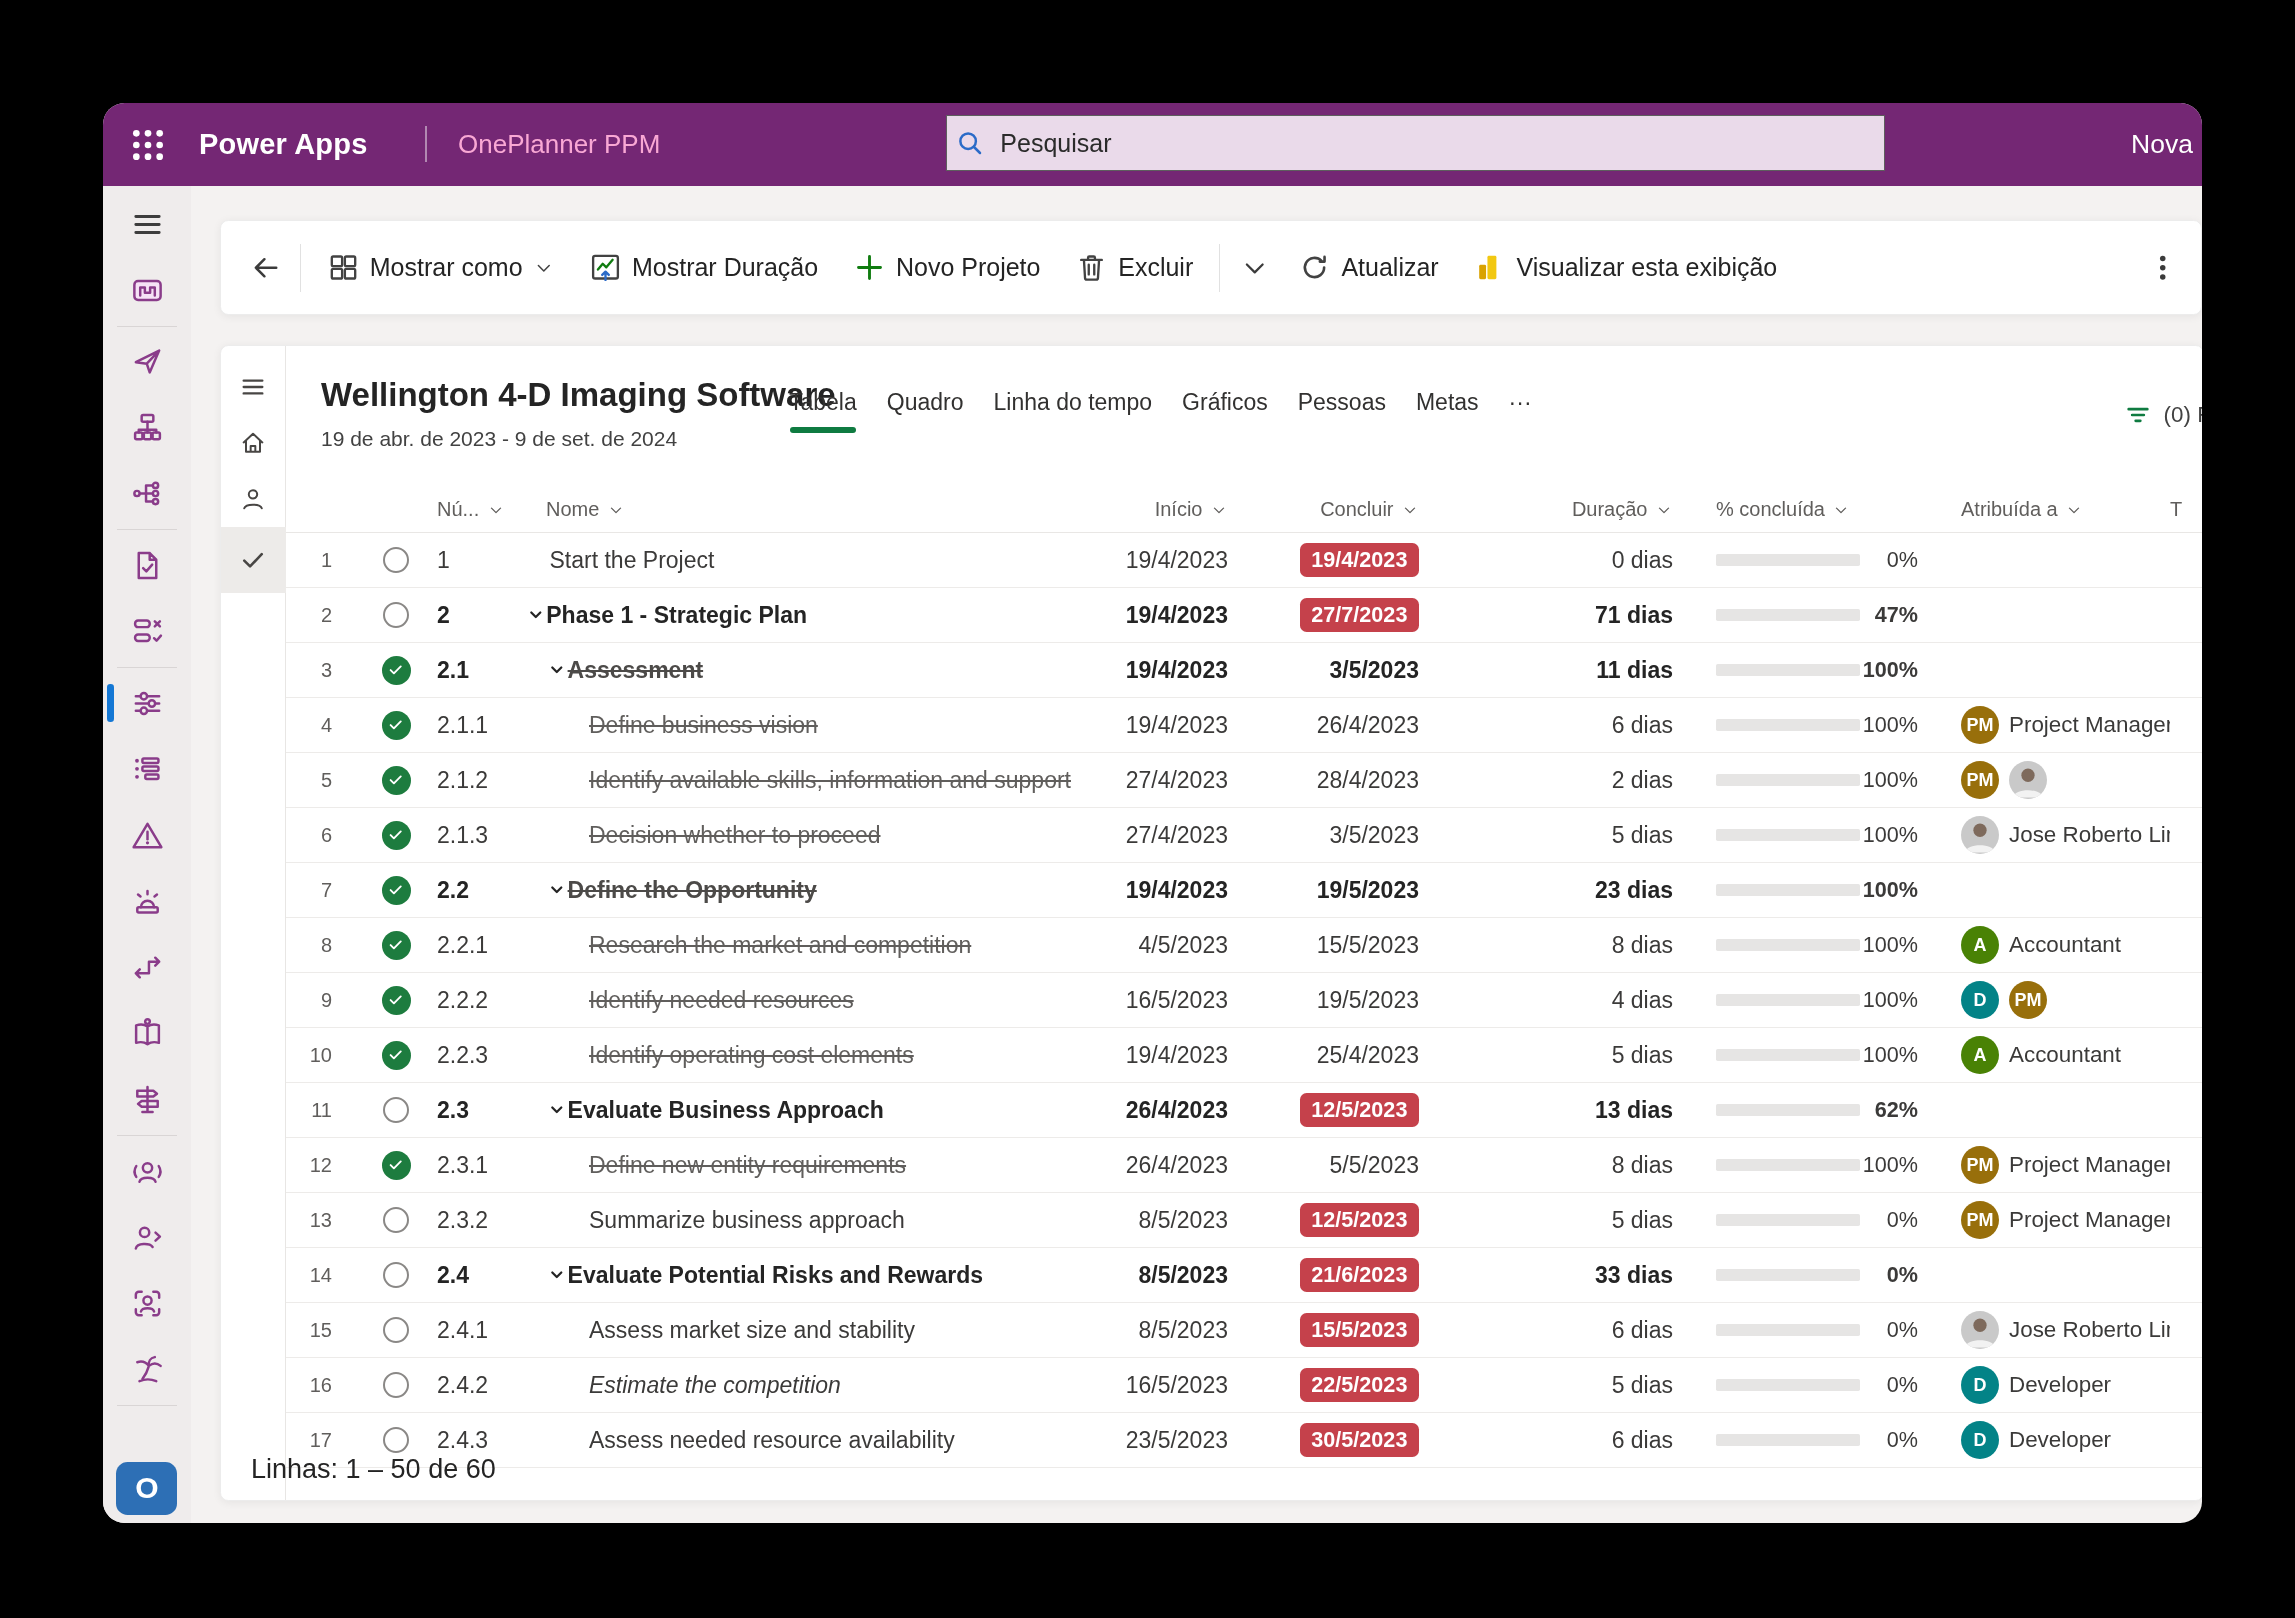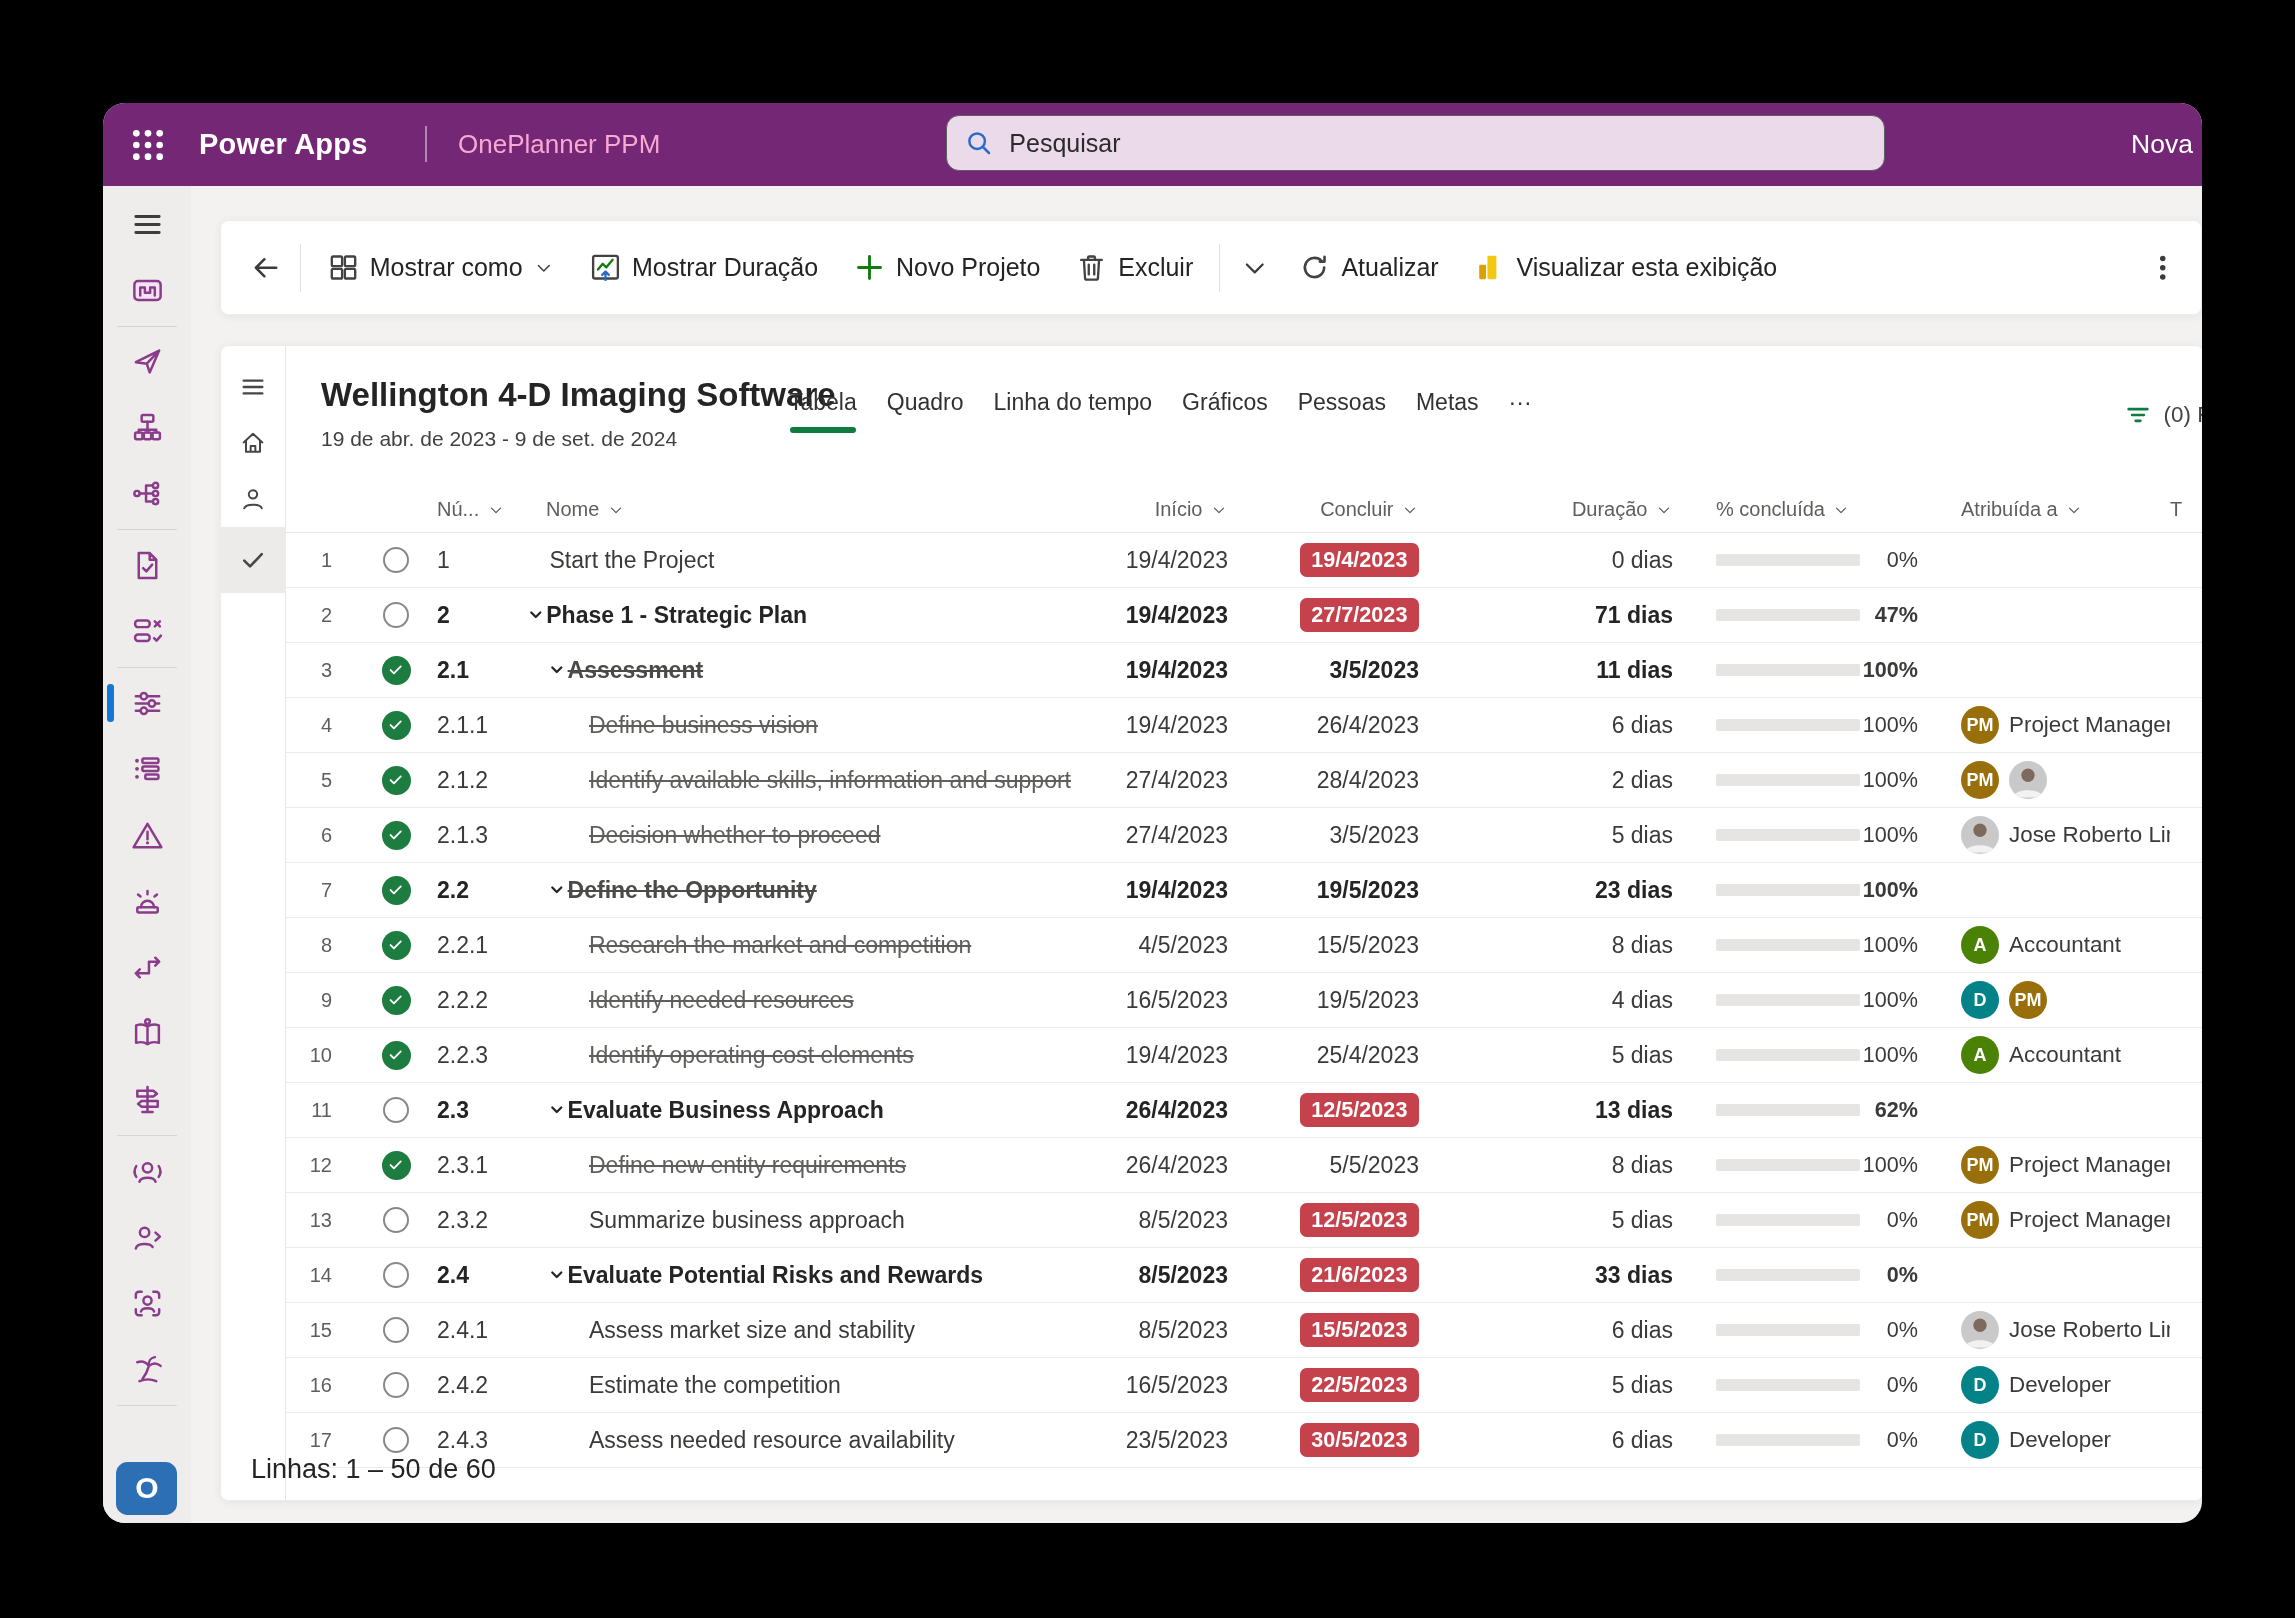--- a/index.html
+++ b/index.html
@@ -8,21 +8,21 @@
     border-radius:21.6px;overflow:hidden;}
   
   .topbar{position:absolute;left:0;top:0;right:0;height:83px;background:var(--purple,#742774);}
   .waffle{position:absolute;left:25px;top:21.6px;width:40px;height:40px;color:#fff;}
   .waffle svg{width:40px;height:40px;}
   .brand{position:absolute;left:96px;top:0;height:83px;display:flex;align-items:center;color:#fff;
     font-size:29px;font-weight:700;letter-spacing:0.2px;}
   .env-sep{position:absolute;left:322px;top:23px;width:1.7px;height:36px;background:rgba(255,255,255,.45);}
   .envname{position:absolute;left:355px;top:0;height:83px;display:flex;align-items:center;color:#f9a8d4;font-size:26px;}
   .searchbox{position:absolute;left:843px;top:12.4px;width:939px;height:56px;background:#EADAEA;
-    border:1.7px solid #5E5E5E;border-radius:13px;display:flex;align-items:center;box-sizing:border-box;padding:0 17px;gap:13.3px;}
+    border:1.7px solid #5E5E5E;border-radius:0;display:flex;align-items:center;box-sizing:border-box;padding:0 8px;gap:13.3px;}
   .searchbox .icon svg{width:30px;height:30px;color:#2B6BC8;}
   .searchbox input{border:none;outline:none;background:transparent;font-size:25px;color:#1b1b1b;width:100%;
     font-family:"Liberation Sans",sans-serif;}
   .searchbox input::placeholder{color:#2b2b2b;opacity:1;}
   .nova{position:absolute;left:2028px;top:0;height:83px;display:flex;align-items:center;color:#fff;font-size:26.5px;white-space:nowrap;}
   
   .rail{position:absolute;left:0;top:83px;bottom:0;width:88px;background:#EFECEC;}
   .rail-items{display:flex;flex-direction:column;align-items:center;padding-top:5px;}
   .rail-item{position:relative;width:88px;height:66px;display:flex;align-items:center;justify-content:center;
     color:var(--rail-purple,#8A3C8A);}
@@ -896,21 +896,21 @@
             <span>Jose Roberto Lima</span>
           </div>
           <div></div>
         </div>
         <div class="trow grid-cols">
           <div class="c-idx">16</div>
           <div class="c-circle">
             <span class="circle"></span>
           </div>
           <div>2.4.2</div>
-          <div class="c-name" style="padding-left: 66px;">
+          <div class="c-name" style="padding-left: 66px; font-style: italic;">
             <span>Estimate the competition</span>
           </div>
           <div class="tar">16/5/2023</div>
           <div class="tar"><span class="badge">22/5/2023</span></div>
           <div class="tar">5 dias</div>
           <div class="c-pct">
             <span class="track"><span class="fill" style="width: 0%;"></span></span>
             <span class="pct-label">0%</span>
           </div>
           <div class="c-asg">

